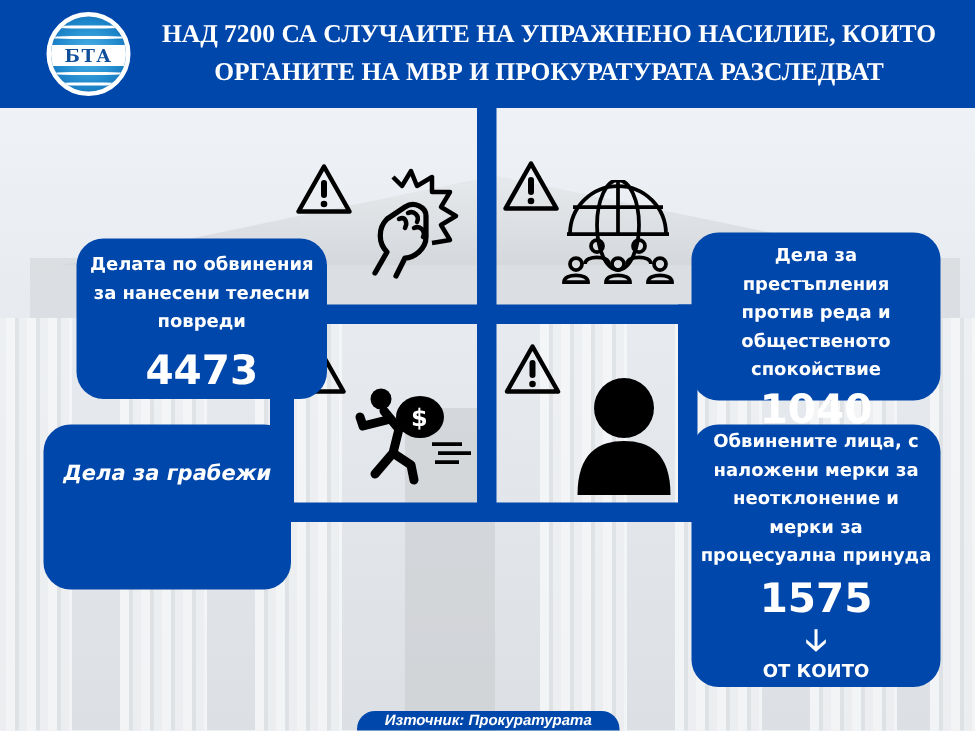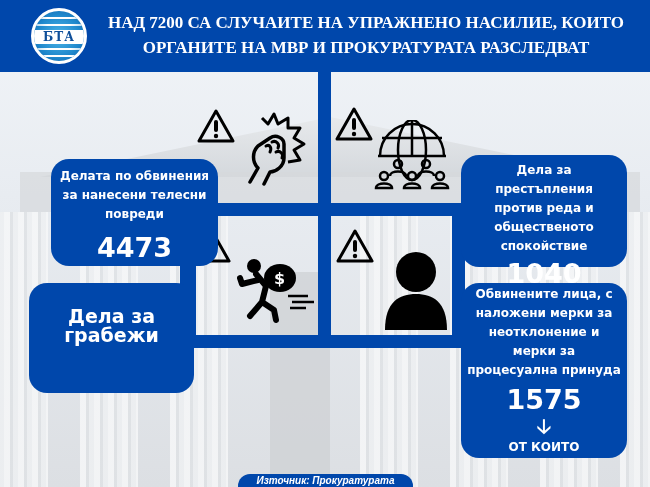--- a/index.html
+++ b/index.html
@@ -176,21 +176,21 @@
   <div class="label" style="padding:0 6px;">Делата по обвинения за нанесени телесни повреди</div>
   <div class="value" style="margin-top:8px;">4473</div>
 </div>
 
 <div class="box" style="left:461px; top:155px; width:166px; height:112px; padding-top:6px;">
   <div class="label" style="padding:0 14px;text-align:center;">Дела за престъпления против реда и общественото спокойствие</div>
   <div class="value" style="margin-top:2px;">1040</div>
 </div>
 
 <div class="box" style="left:29px; top:283px; width:165px; height:110px; padding-top:24px;">
-  <div class="label" style="font-size:19px;">Дела за грабежи</div>
+  <div class="label" style="font-size:14px;font-style:italic;">Дела за грабежи</div>
 </div>
 
 <div class="box" style="left:461px; top:283px; width:166px; height:175px; padding-top:2px;">
   <div class="label" style="padding:0 6px;">Обвинените лица, с наложени мерки за неотклонение и мерки за процесуална принуда</div>
   <div class="value" style="margin-top:4px;">1575</div>
   <div style="font-size:20px; font-weight:bold; line-height:20px;">🡣</div>
   <div class="label" style="margin-top:2px;">ОТ КОИТО</div>
 </div>
 
 <div class="source">Източник: Прокуратурата</div>

